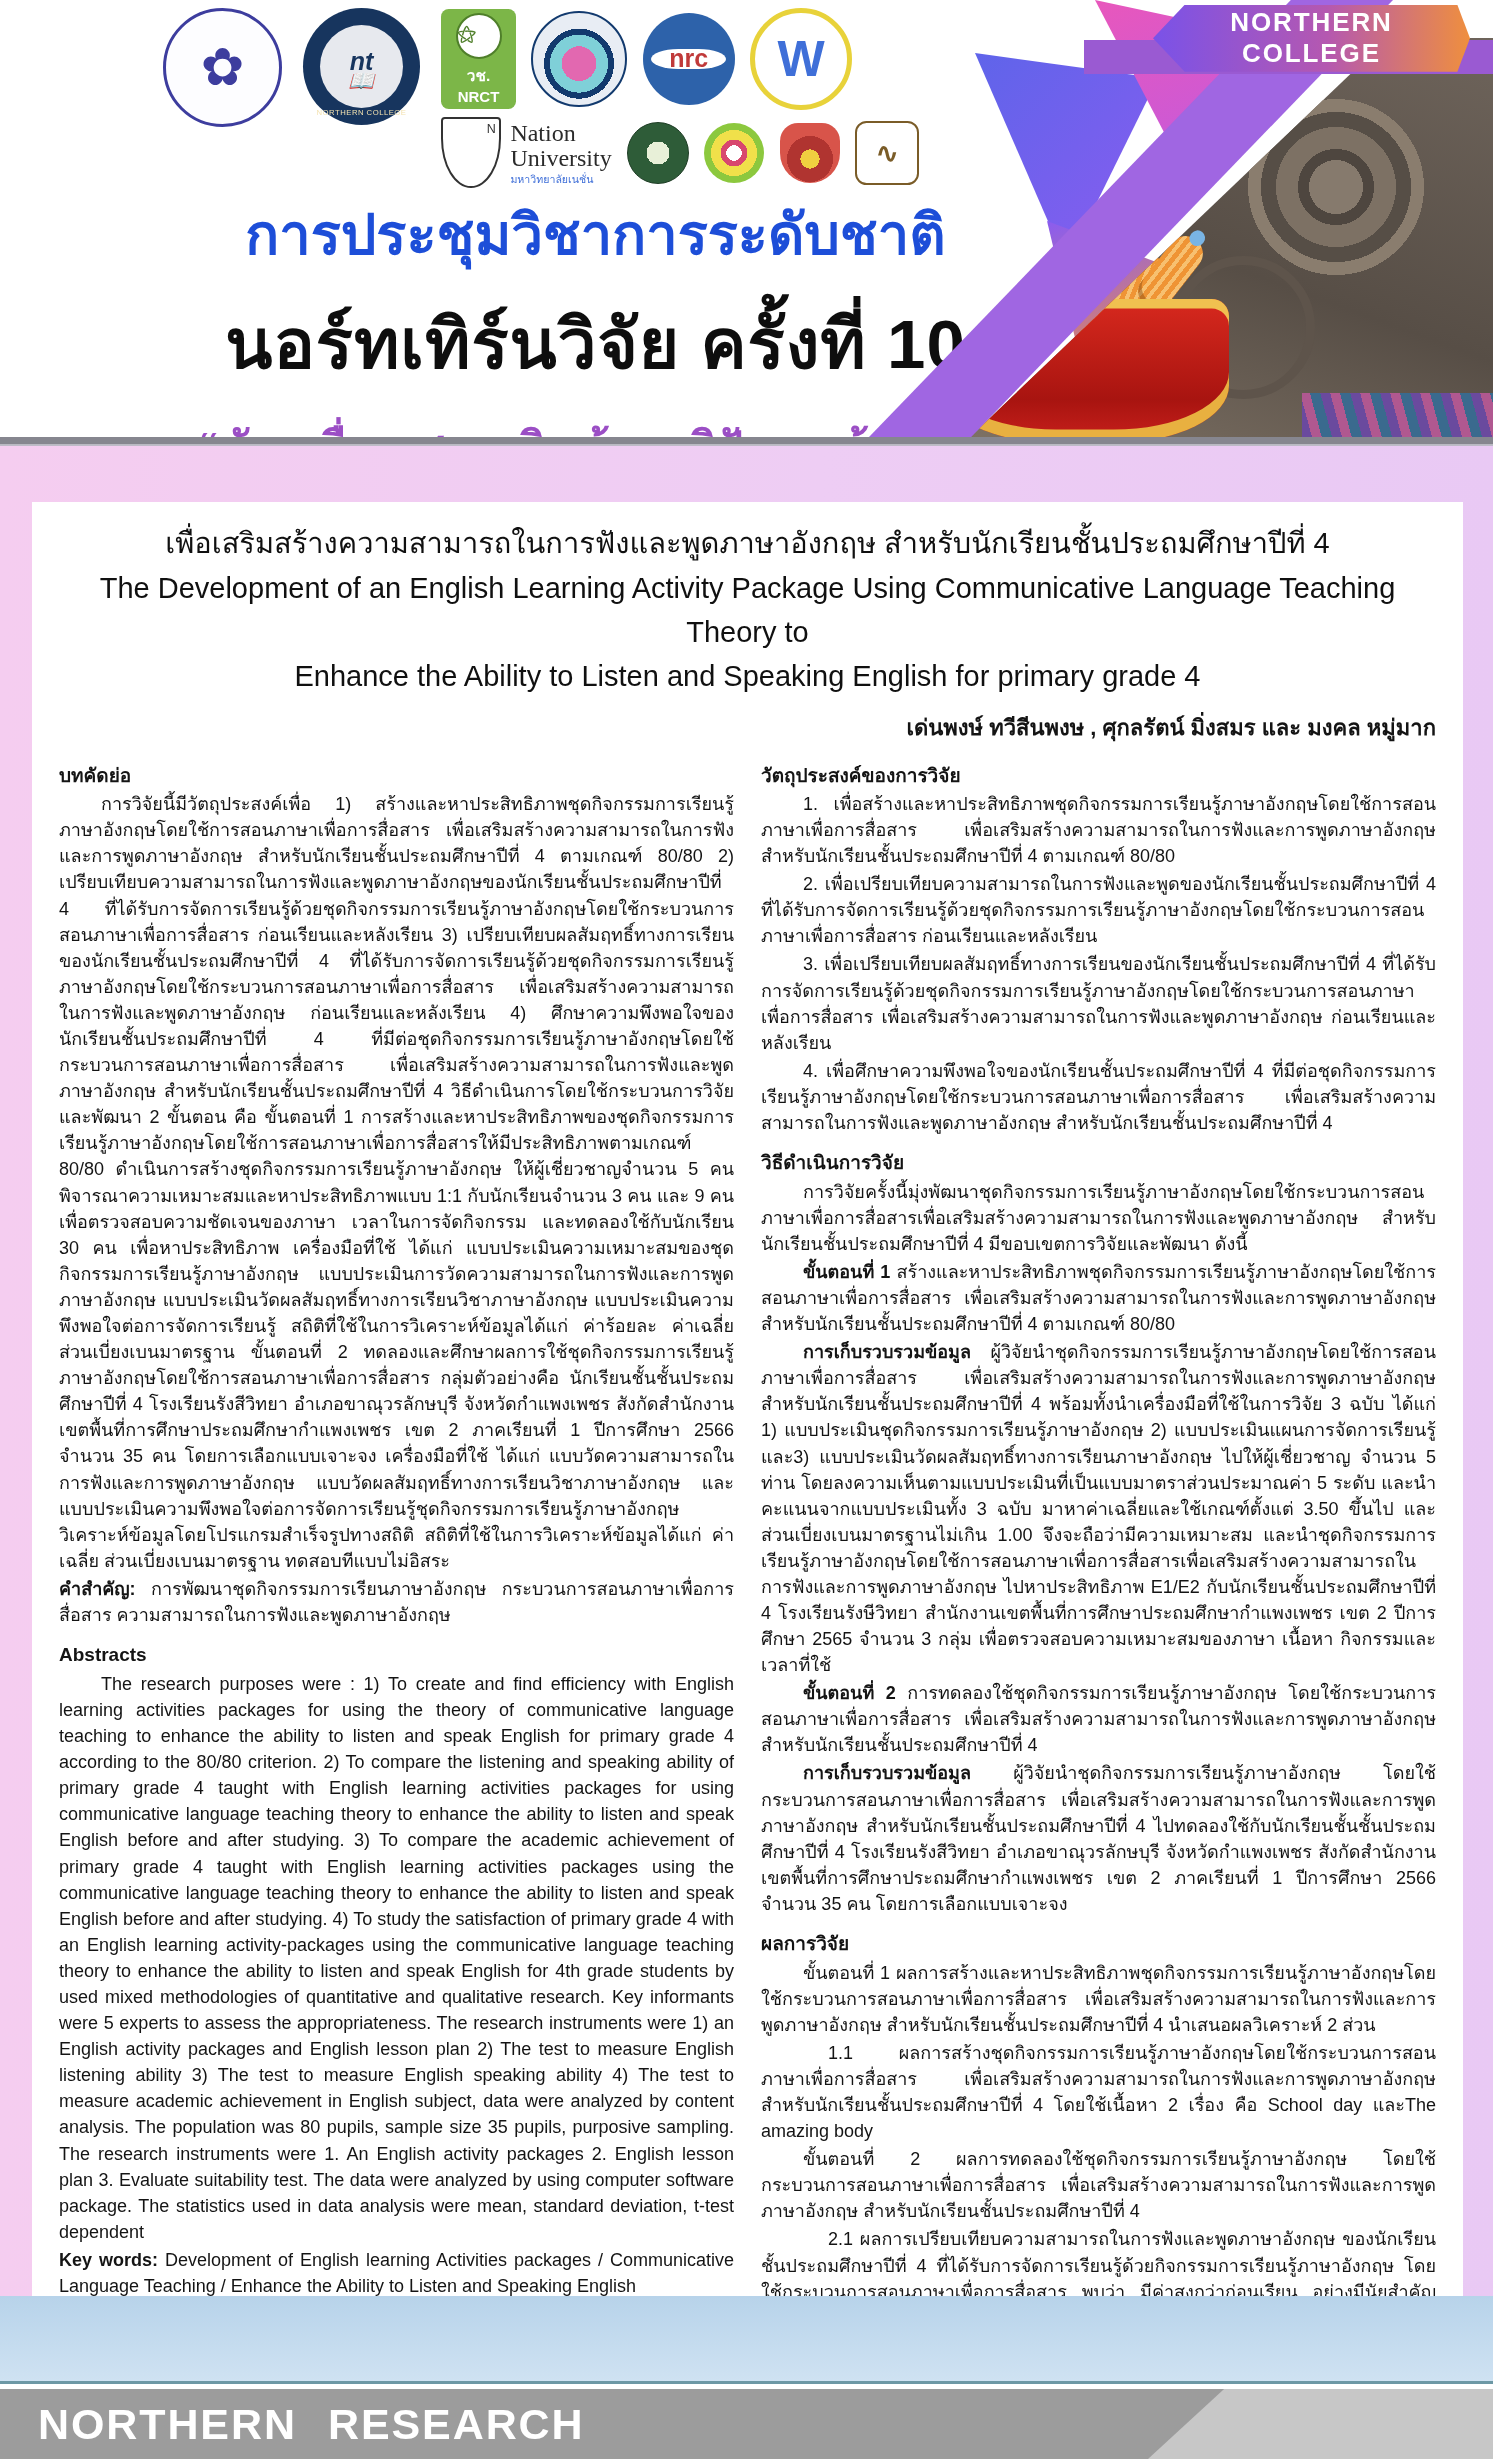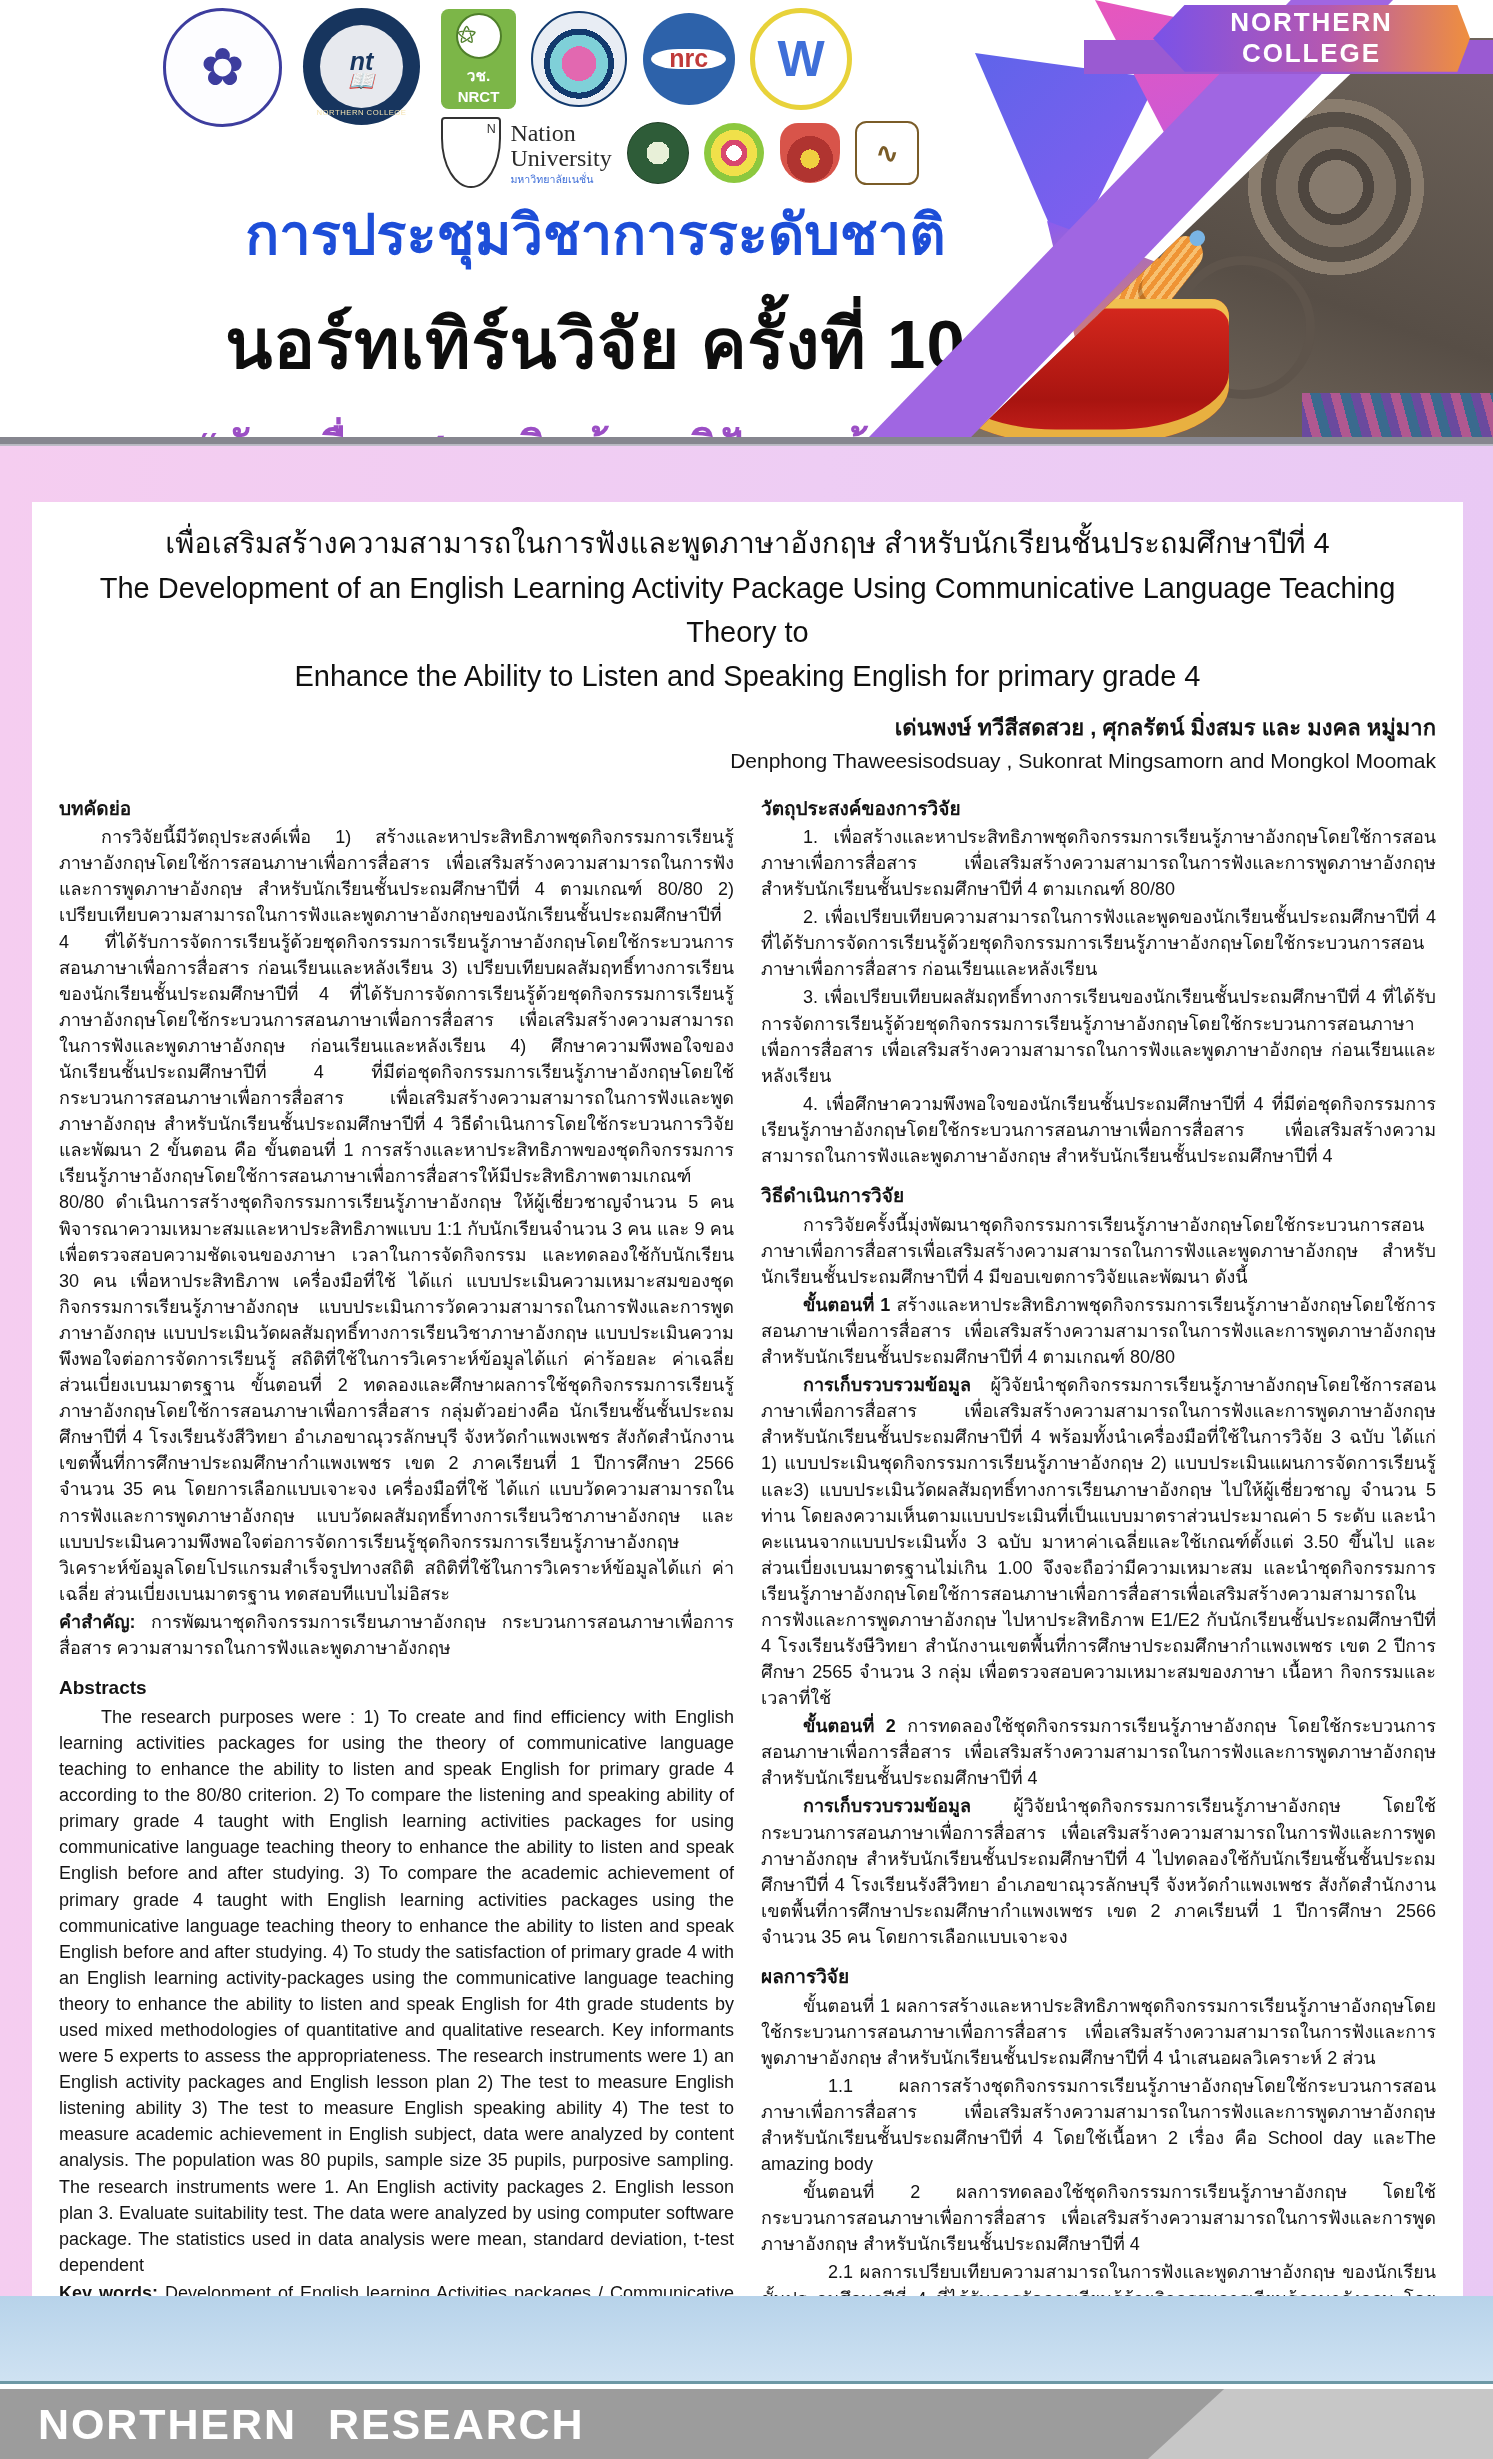--- a/index.html
+++ b/index.html
@@ -167,22 +167,21 @@
 
 <div class="page">
 
   <div class="ptitle">
     <div class="th">เพื่อเสริมสร้างความสามารถในการฟังและพูดภาษาอังกฤษ สำหรับนักเรียนชั้นประถมศึกษาปีที่ 4</div>
     <div class="en">The Development of an English Learning Activity Package Using Communicative Language Teaching Theory to</div>
     <div class="en">Enhance the Ability to Listen and Speaking English for primary grade 4</div>
   </div>
 
   <div class="authors">
-    <div class="a-th">เด่นพงษ์ ทวีสีสดสวย , ศุกลรัตน์ มิ่งสมร และ มงคล หมู่มาก</div>
-    <div class="a-en">Denphong Thaweesisodsuay , Sukonrat Mingsamorn and Mongkol Moomak</div>
+    <div class="a-th">เด่นพงษ์ ทวีสีนพงษ , ศุกลรัตน์ มิ่งสมร และ มงคล หมู่มาก</div>
   </div>
 
   <div class="columns">
 
     <div class="col">
       <div class="sechead">บทคัดย่อ</div>
       <p class="para indent">การวิจัยนี้มีวัตถุประสงค์เพื่อ 1) สร้างและหาประสิทธิภาพชุดกิจกรรมการเรียนรู้ภาษาอังกฤษโดยใช้การสอนภาษาเพื่อการสื่อสาร เพื่อเสริมสร้างความสามารถในการฟังและการพูดภาษาอังกฤษ สำหรับนักเรียนชั้นประถมศึกษาปีที่ 4 ตามเกณฑ์ 80/80 2) เปรียบเทียบความสามารถในการฟังและพูดภาษาอังกฤษของนักเรียนชั้นประถมศึกษาปีที่ 4 ที่ได้รับการจัดการเรียนรู้ด้วยชุดกิจกรรมการเรียนรู้ภาษาอังกฤษโดยใช้กระบวนการสอนภาษาเพื่อการสื่อสาร ก่อนเรียนและหลังเรียน 3) เปรียบเทียบผลสัมฤทธิ์ทางการเรียนของนักเรียนชั้นประถมศึกษาปีที่ 4 ที่ได้รับการจัดการเรียนรู้ด้วยชุดกิจกรรมการเรียนรู้ภาษาอังกฤษโดยใช้กระบวนการสอนภาษาเพื่อการสื่อสาร เพื่อเสริมสร้างความสามารถในการฟังและพูดภาษาอังกฤษ ก่อนเรียนและหลังเรียน 4) ศึกษาความพึงพอใจของนักเรียนชั้นประถมศึกษาปีที่ 4 ที่มีต่อชุดกิจกรรมการเรียนรู้ภาษาอังกฤษโดยใช้กระบวนการสอนภาษาเพื่อการสื่อสาร เพื่อเสริมสร้างความสามารถในการฟังและพูดภาษาอังกฤษ สำหรับนักเรียนชั้นประถมศึกษาปีที่ 4 วิธีดำเนินการโดยใช้กระบวนการวิจัยและพัฒนา 2 ขั้นตอน คือ ขั้นตอนที่ 1 การสร้างและหาประสิทธิภาพของชุดกิจกรรมการเรียนรู้ภาษาอังกฤษโดยใช้การสอนภาษาเพื่อการสื่อสารให้มีประสิทธิภาพตามเกณฑ์ 80/80 ดำเนินการสร้างชุดกิจกรรมการเรียนรู้ภาษาอังกฤษ ให้ผู้เชี่ยวชาญจำนวน 5 คน พิจารณาความเหมาะสมและหาประสิทธิภาพแบบ 1:1 กับนักเรียนจำนวน 3 คน และ 9 คน เพื่อตรวจสอบความชัดเจนของภาษา เวลาในการจัดกิจกรรม และทดลองใช้กับนักเรียน 30 คน เพื่อหาประสิทธิภาพ เครื่องมือที่ใช้ ได้แก่ แบบประเมินความเหมาะสมของชุดกิจกรรมการเรียนรู้ภาษาอังกฤษ แบบประเมินการวัดความสามารถในการฟังและการพูดภาษาอังกฤษ แบบประเมินวัดผลสัมฤทธิ์ทางการเรียนวิชาภาษาอังกฤษ แบบประเมินความพึงพอใจต่อการจัดการเรียนรู้ สถิติที่ใช้ในการวิเคราะห์ข้อมูลได้แก่ ค่าร้อยละ ค่าเฉลี่ย ส่วนเบี่ยงเบนมาตรฐาน ขั้นตอนที่ 2 ทดลองและศึกษาผลการใช้ชุดกิจกรรมการเรียนรู้ภาษาอังกฤษโดยใช้การสอนภาษาเพื่อการสื่อสาร กลุ่มตัวอย่างคือ นักเรียนชั้นชั้นประถมศึกษาปีที่ 4 โรงเรียนรังสีวิทยา อำเภอขาณุวรลักษบุรี จังหวัดกำแพงเพชร สังกัดสำนักงานเขตพื้นที่การศึกษาประถมศึกษากำแพงเพชร เขต 2 ภาคเรียนที่ 1 ปีการศึกษา 2566 จำนวน 35 คน โดยการเลือกแบบเจาะจง เครื่องมือที่ใช้ ได้แก่ แบบวัดความสามารถในการฟังและการพูดภาษาอังกฤษ แบบวัดผลสัมฤทธิ์ทางการเรียนวิชาภาษาอังกฤษ และแบบประเมินความพึงพอใจต่อการจัดการเรียนรู้ชุดกิจกรรมการเรียนรู้ภาษาอังกฤษ วิเคราะห์ข้อมูลโดยโปรแกรมสำเร็จรูปทางสถิติ สถิติที่ใช้ในการวิเคราะห์ข้อมูลได้แก่ ค่าเฉลี่ย ส่วนเบี่ยงเบนมาตรฐาน ทดสอบทีแบบไม่อิสระ</p>
 
       <p class="para kw"><b>คำสำคัญ:</b> <span>การพัฒนาชุดกิจกรรมการเรียนภาษาอังกฤษ กระบวนการสอนภาษาเพื่อการสื่อสาร ความสามารถในการฟังและพูดภาษาอังกฤษ</span></p>
 

